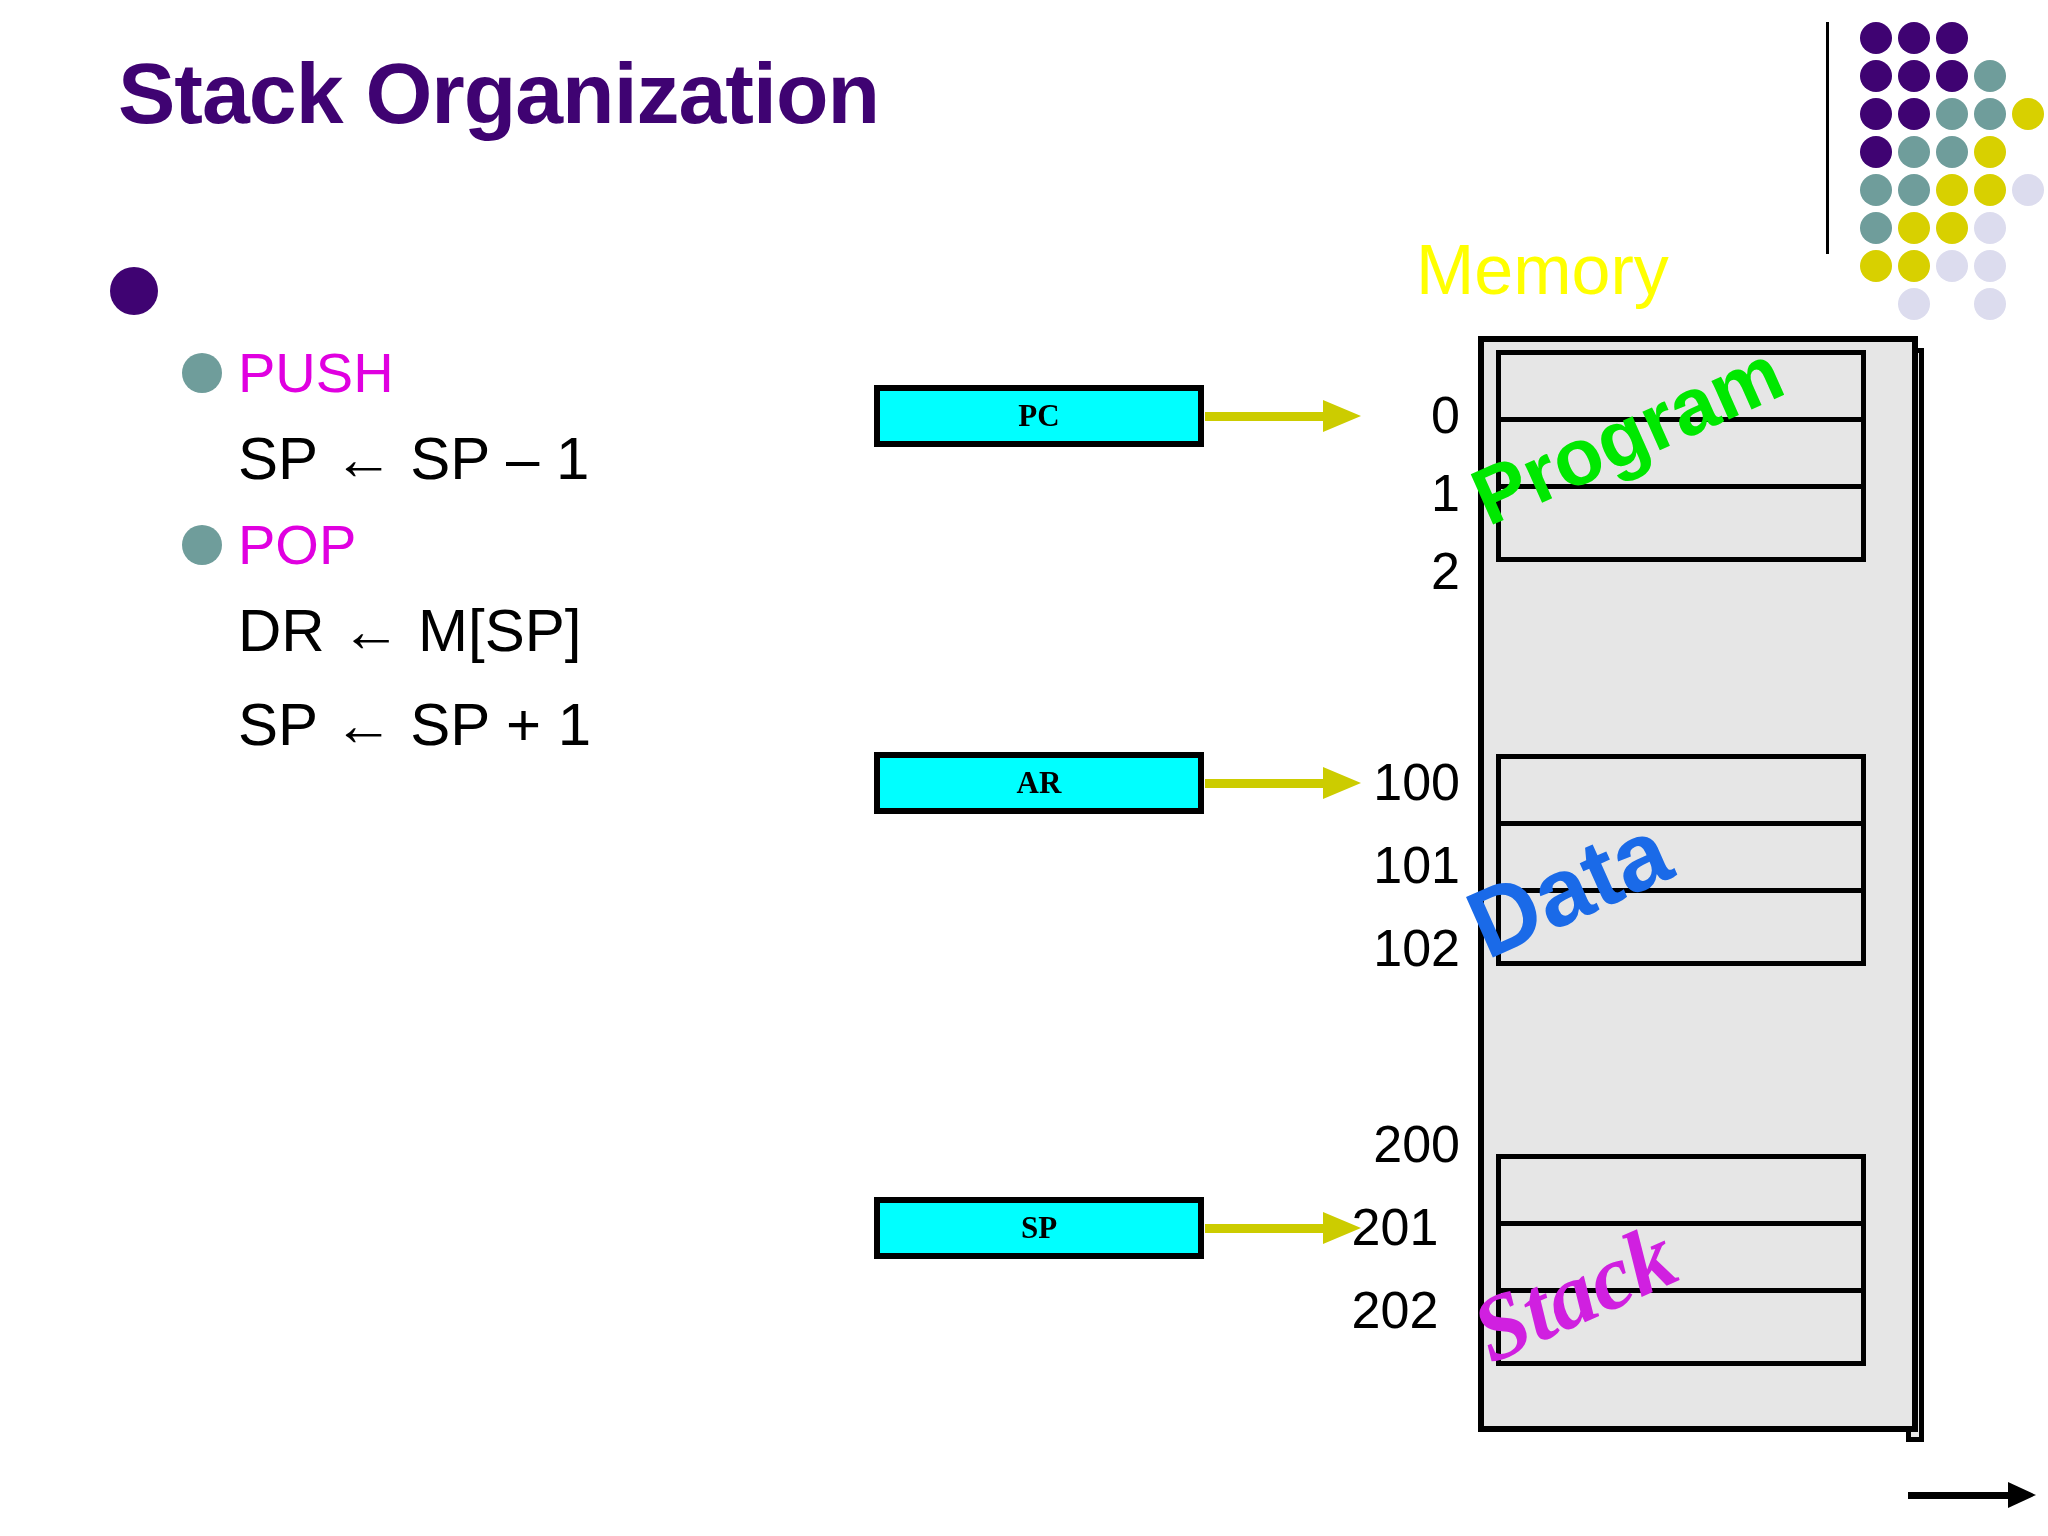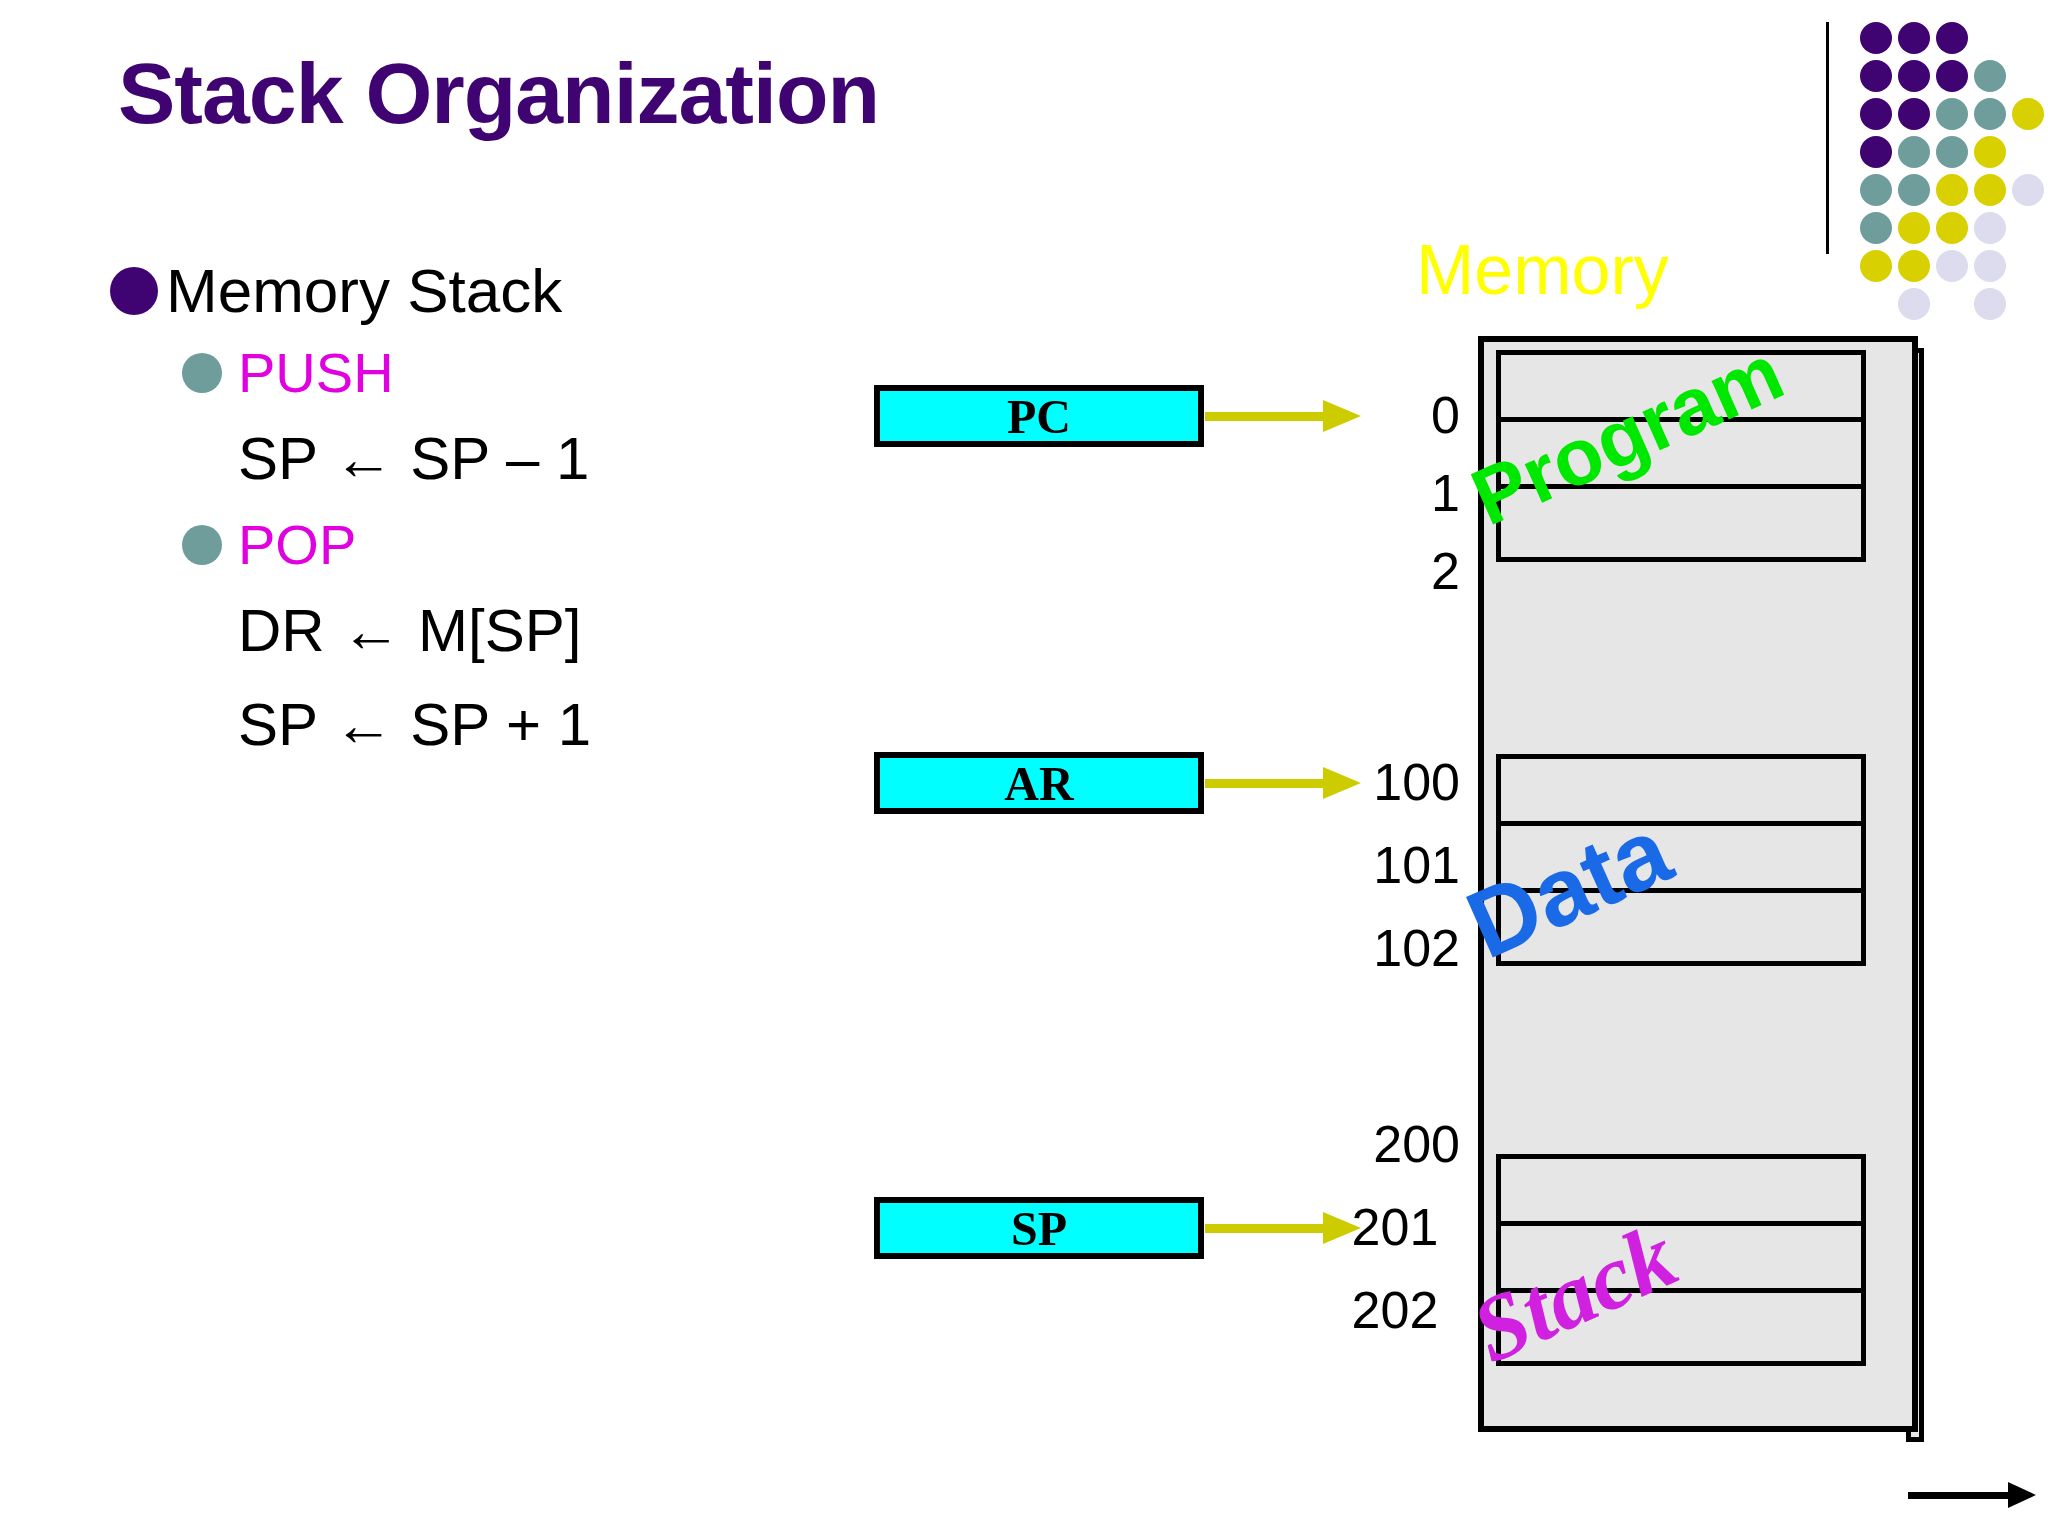--- a/index.html
+++ b/index.html
@@ -82,21 +82,21 @@
     width: 330px;
     height: 62px;
     background: #00ffff;
     border: 6px solid #000000;
     box-sizing: border-box;
     display: flex;
     align-items: center;
     justify-content: center;
     font-family: "Liberation Serif", serif;
     font-weight: bold;
-    font-size: 48px;
+    font-size: 31px;
     color: #000000;
   }
   #reg-pc { left: 874px; top: 385px; }
   #reg-ar { left: 874px; top: 752px; }
   #reg-sp { left: 874px; top: 1197px; }
 
   
   .arrow {
     position: absolute;
     height: 40px;
@@ -270,21 +270,20 @@
 <body>
 
 <div id="slide">
 
   <div id="title">Stack Organization</div>
 
   <div id="bullets">
 
     <div class="line lvl1">
       <span class="dot1"></span>
-      <span class="t-lvl1">Memory Stack</span>
     </div>
 
     <div class="line lvl2">
       <span class="dot2"></span>
       <span class="t-lvl2">PUSH</span>
     </div>
 
     <div class="line lvl3">
       <span class="t-lvl3">SP ← SP – 1</span>
     </div>

